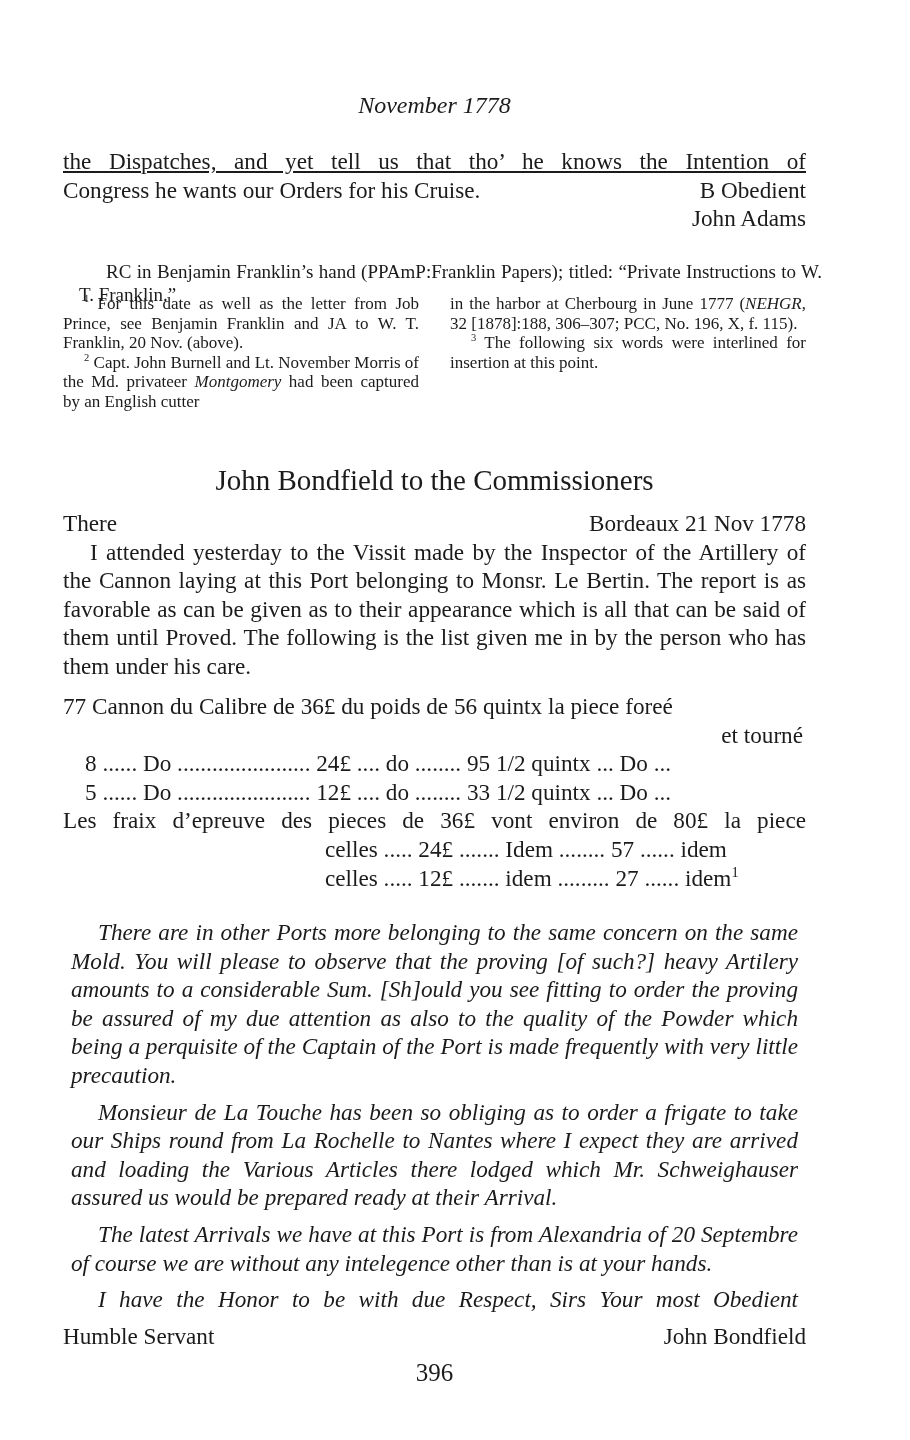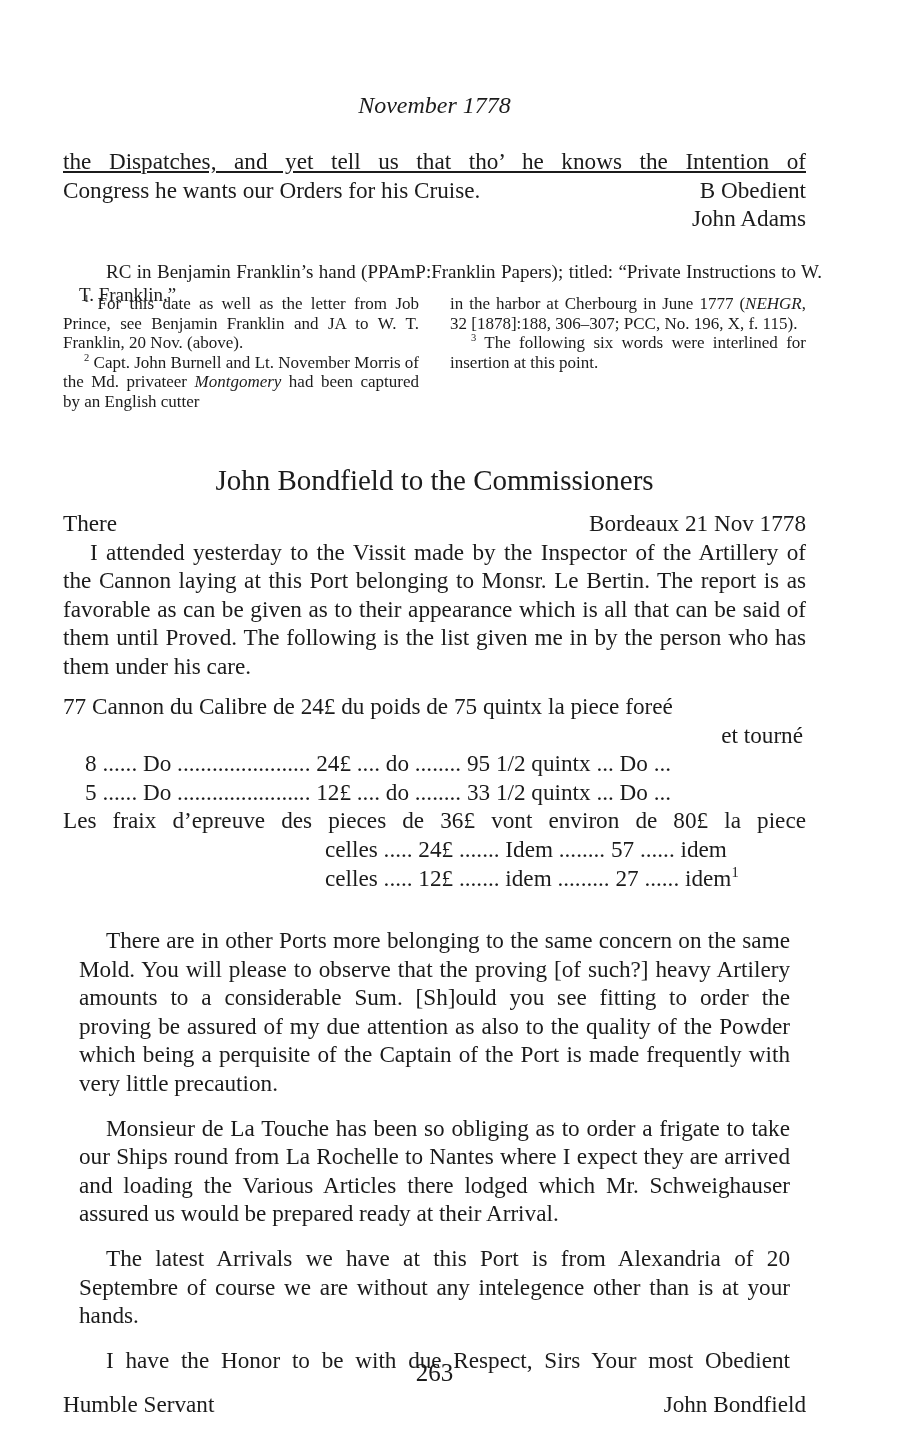--- a/index.html
+++ b/index.html
@@ -107,21 +107,21 @@
     }
     .tl { white-space: nowrap; }
     .tl.indent1 { padding-left: 22px; }
     .tl.celles { padding-left: 262px; }
     .letter-rest {
       position: absolute;
       top: 910px;
       left: 0;
       width: 743px;
     }
-    .letter-rest p { margin: 16px; }
+    .letter-rest p { margin: 8px; font-style: italic; }
     .page-number {
       position: absolute;
       top: 1358px;
       left: 0;
       width: 743px;
       text-align: center;
       font-size: 25px;
       line-height: 30px;
     }
   </style>
@@ -158,34 +158,34 @@
 
   <div class="letter">
     <div class="line">
       <span>There</span>
       <span>Bordeaux 21 Nov 1778</span>
     </div>
     <p class="body-text indent">I attended yesterday to the Vissit made by the Inspector of the Artillery of the Cannon laying at this Port belonging to Monsr. Le Bertin. The report is as favorable as can be given as to their appearance which is all that can be said of them until Proved. The following is the list given me in by the person who has them under his care.</p>
   </div>
 
   <div class="table-block">
-    <div class="tl">77 Cannon du Calibre de 24£ du poids de 75 quintx la piece foreé</div>
+    <div class="tl">77 Cannon du Calibre de 36£ du poids de 56 quintx la piece foreé</div>
     <div class="tl" style="text-align:right; padding-right:3px;">et tourné</div>
     <div class="tl indent1">8 ...... Do ....................... 24£ .... do ........ 95 1/2 quintx ... Do ...</div>
     <div class="tl indent1">5 ...... Do ....................... 12£ .... do ........ 33 1/2 quintx ... Do ...</div>
     <div class="tl" style="display:block; text-align:justify; text-align-last:justify;">Les fraix d’epreuve des pieces de 36£ vont environ de 80£ la piece</div>
     <div class="tl celles">celles ..... 24£ ....... Idem ........ 57 ...... idem</div>
     <div class="tl celles"><span>celles ..... 12£ ....... idem ......... 27 ...... idem</span><sup>1</sup></div>
   </div>
 
   <div class="letter-rest">
     <p class="body-text indent">There are in other Ports more belonging to the same concern on the same Mold. You will please to observe that the proving [of such?] heavy Artilery amounts to a considerable Sum. [Sh]ould you see fitting to order the proving be assured of my due attention as also to the quality of the Powder which being a perquisite of the Captain of the Port is made frequently with very little precaution.</p>
     <p class="body-text indent">Monsieur de La Touche has been so obliging as to order a frigate to take our Ships round from La Rochelle to Nantes where I expect they are arrived and loading the Various Articles there lodged which Mr. Schweighauser assured us would be prepared ready at their Arrival.</p>
     <p class="body-text indent">The latest Arrivals we have at this Port is from Alexandria of 20 Septembre of course we are without any intelegence other than is at your hands.</p>
     <p class="body-text indent" style="text-align-last:justify;">I have the Honor to be with due Respect, Sirs Your most Obedient</p>
     <div class="line">
       <span>Humble Servant</span>
       <span>John Bondfield</span>
     </div>
   </div>
 
-  <div class="page-number">263</div>
+  <div class="page-number">396</div>
 </div>
 
 </body></html>

